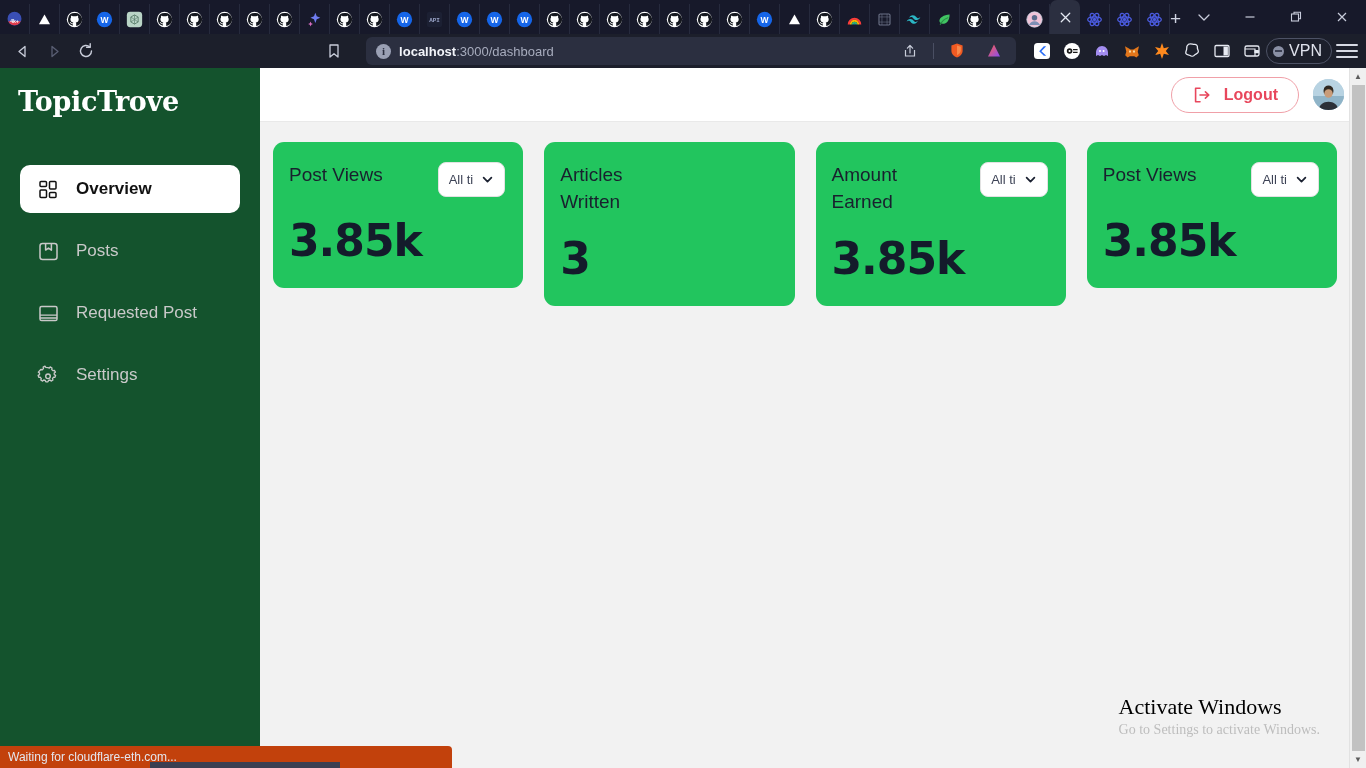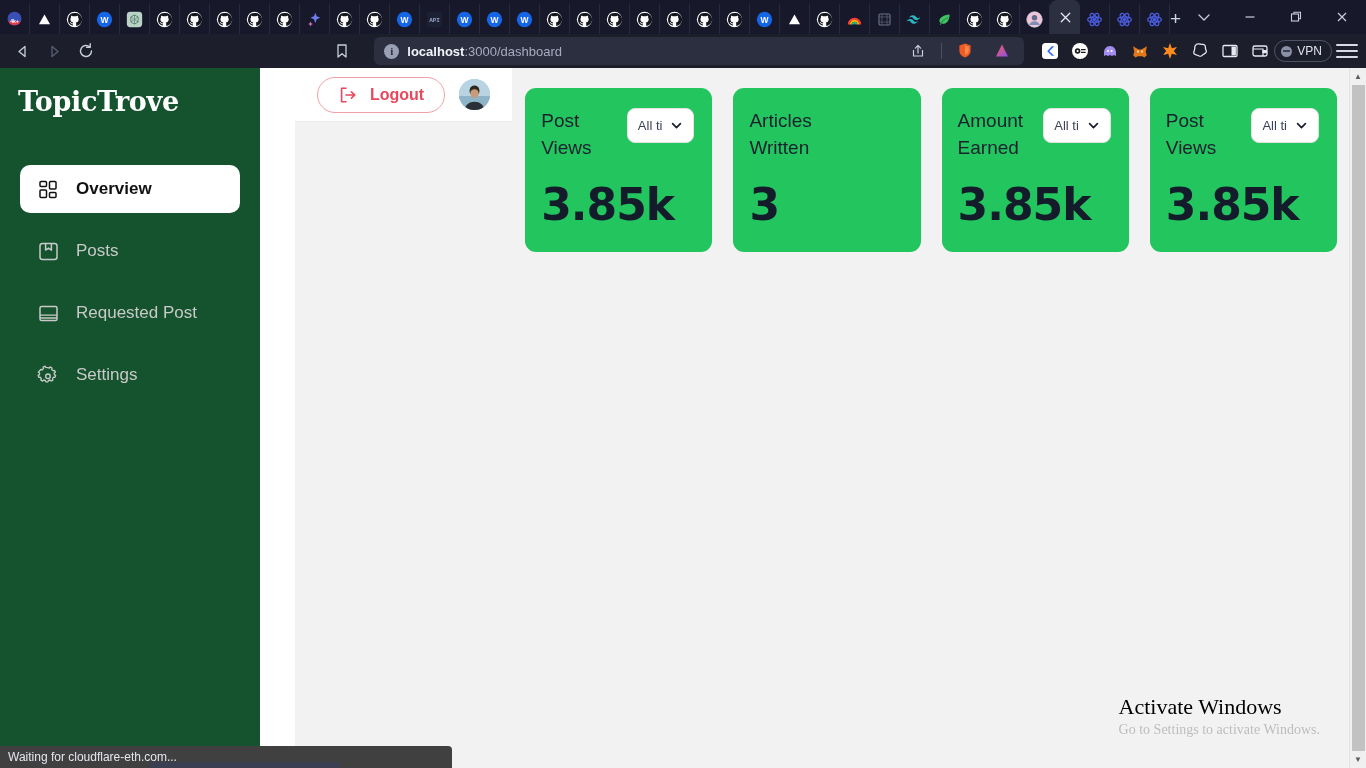--- a/index.html
+++ b/index.html
@@ -51,21 +51,21 @@
     flex: 0 0 15px; font-family:"Liberation Serif", serif;
   }
   .omni-url { font-size: 13px; color: #a7acbd; white-space: nowrap; overflow:hidden;text-align:right; }
   .omni-url b { color: #f2f4fa; font-weight: 700; }
   .omni-right { margin-left: auto; display:flex; align-items:center; gap: 9px; }
   .omni-sep { width:1px; height:16px; background:#4a4f63; }
   .ext-tray { display:flex; align-items:center; gap: 10px; padding-left: 6px; }
   .ext { width: 20px; height: 20px; display:flex; align-items:center; justify-content:center; }
   .vpn-pill {
     display:flex; align-items:center; gap:5px; border:1px solid #4d5265; border-radius: 13px;
-    padding: 3px 9px 3px 6px; color:#dfe2ec; font-size: 12px;
+    padding: 3px 9px 3px 6px; color:#dfe2ec; font-size: 16px;
   }
   .vpn-dot { width:11px; height:11px; border-radius:50%; background:#8a90a5; display:inline-block; position:relative;}
   .vpn-dot:after{content:""; position:absolute; left:2px; top:4.5px; width:7px; height:2px; background:#3a3f52;}
   .hamb { width:22px; height:22px; display:flex; flex-direction:column; justify-content:center; gap:4px; }
   .hamb i { display:block; height:2px; background:#d7dae4; border-radius:1px;}
 
   
   .viewport { flex: 1; display: flex; position: relative; background:#fff; overflow:hidden; }
   .sidebar {
     width: 260px; flex: 0 0 260px; background: #14532d; padding: 0 0 0 0;
@@ -77,21 +77,21 @@
     padding: 18px 0 0 18px;
   }
   .nav-list { margin-top: 36px; padding: 12px 20px; display:flex; flex-direction:column; gap: 14px;}
   .nav-item {
     display:flex; align-items:center; gap: 16px; height: 48px; padding: 0 16px;
     border-radius: 10px; color: #c9c9c9; font-size: 17px; cursor: pointer;
   }
   .nav-item.active { background: #ffffff; color: #111; font-weight: 700; }
   .nav-item .ico { width: 24px; height: 24px; flex: 0 0 24px; display:flex; align-items:center; justify-content:center;}
 
-  .content { flex: 1; display: flex; flex-direction: row; min-width: 0; background:#f2f2f2; position:relative;margin-left:35px;}
+  .content { flex: 1; display: flex; flex-direction: column; min-width: 0; background:#f2f2f2; position:relative;}
   .topbar {
     height: 54px; background: #fff; border-bottom: 1px solid #e9e9e9;
     display:flex; align-items:center; justify-content:flex-end; padding: 0 22px; gap: 14px;
     flex: 0 0 54px;
   }
   .logout-btn {
     display:flex; align-items:center; gap: 12px; border: 1.5px solid #f0a0a8; border-radius: 22px;
     padding: 7px 20px; color:#e8475c; font-size: 16px; font-weight: 700; background:#fff; cursor:pointer;
   }
   .avatar {
@@ -128,21 +128,21 @@
   .scrollbar {
     position:absolute; right:0; top:0; bottom:0; width: 17px; background:#f0f0f0;
     border-left:1px solid #e2e2e2; display:flex; flex-direction:column; align-items:center;
   }
   .sb-arrow { height: 17px; width:17px; display:flex; align-items:center; justify-content:center; color:#5d5d5d; font-size:8px; }
   .sb-thumb { width: 13px; background:#c2c2c2; border-radius:0; margin: 0 auto; }
   .sb-spacer { flex:1; }
 
   
   .statusbar {
-    position: absolute; left: 0; bottom: 0; height: 22px; background:#404040; color:#e4e6ee;
+    position: absolute; left: 0; bottom: 0; height: 22px; background:#c2410c; color:#e4e6ee;
     font-size: 12px; display:flex; align-items:center; padding: 0 8px; border-top-right-radius: 4px;
     z-index: 30; width: 452px;
   }
   .taskbar-peek {
     position:absolute; left:150px; bottom:0; width:190px; height:6px; background:#3a3f52; z-index:31;
   }
 </style>
 </head>
 <body>
 

